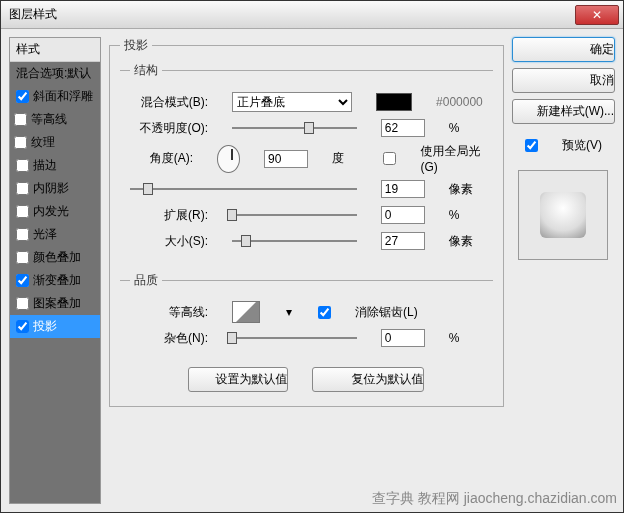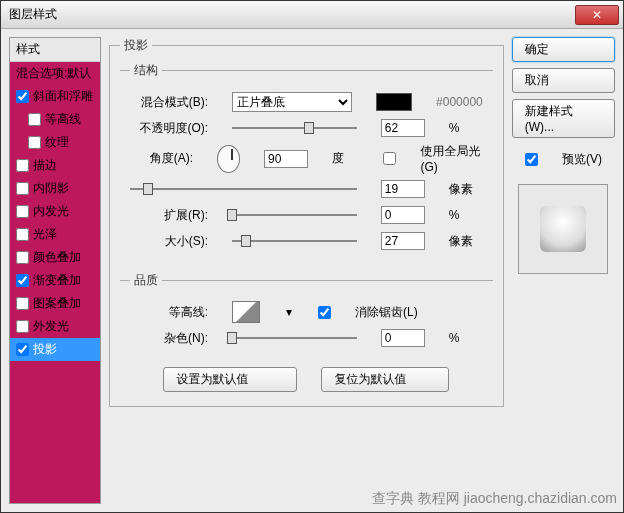--- a/index.html
+++ b/index.html
@@ -2,29 +2,29 @@
 <html><head>
 <meta charset="utf-8">
 <style>
 *{box-sizing:border-box;margin:0;padding:0;font-family:"Microsoft YaHei",SimSun,Arial;font-size:12px}
 body{background:#fff}
 .window{width:624px;height:513px;background:#ececec;border:1px solid #333;position:relative}
 .titlebar{height:28px;background:linear-gradient(#fafafa,#d8d8d8);display:flex;align-items:center;padding:12px 4px;border-bottom:1px solid #aaa}
 .titlebar .title{flex:1;padding-left:4px}
 .close-btn{width:44px;height:20px;background:linear-gradient(#e07070,#c83030);color:#fff;display:flex;align-items:center;justify-content:center;border:1px solid #803030;border-radius:2px;cursor:pointer}
 .body{display:flex;padding:8px;gap:8px;height:calc(100% - 28px)}
-.sidebar{width:98px;background:#be185d;border:1px solid #999}
+.sidebar{width:98px;background:#737373;border:1px solid #999}
 .sidebar-header{background:#e8e8e8;padding:3px 6px;border-bottom:1px solid #ccc}
 .sidebar-item{padding:3px 6px;display:flex;align-items:center;gap:4px;cursor:pointer}
-.sidebar-item.indent{padding-left:18px}
+.sidebar-item.indent{padding-left:4px}
 .sidebar-item.sel{background:#3399ff;color:#fff}
 .sidebar-item input[type=checkbox]{margin:0}
 .main{flex:1;display:flex;flex-direction:column;gap:6px}
 .right{width:110px;display:flex;flex-direction:column;gap:6px;align-items:stretch}
-.btn{background:linear-gradient(#fdfdfd,#e6e6e6);border:1px solid #888;border-radius:3px;padding:3px 12px;text-align:left;cursor:pointer}
+.btn{background:linear-gradient(#fdfdfd,#e6e6e6);border:1px solid #888;border-radius:3px;padding:3px 0;text-align:right;cursor:pointer}
 .btn.primary{border:1px solid #2a8dd4;box-shadow:0 0 2px #5ab0ef}
 fieldset{border:1px solid #aaa;padding:8px 10px 10px;position:relative}
 legend{padding:0 4px;color:#333}
 .row{display:flex;align-items:center;gap:24px;margin:4px 0;min-height:22px}
 .lbl{width:78px;text-align:right}
 .slider{flex:1;height:16px;position:relative}
 .slider-track{position:absolute;top:7px;left:0;right:0;height:2px;background:#888}
 .slider-thumb{position:absolute;top:2px;width:10px;height:12px;background:#ddd;border:1px solid #555;transform:translateX(-50%)}
 .numbox{width:44px;height:18px;border:1px solid #888;background:#fff;padding:0 3px;text-align:left}
 .unit{width:34px}
@@ -90,24 +90,20 @@
             <span>颜色叠加</span>
           </div>
           <div class="sidebar-item">
             <input type="checkbox" checked="" style="">
             <span>渐变叠加</span>
           </div>
           <div class="sidebar-item">
             <input type="checkbox" style="">
             <span>图案叠加</span>
           </div>
-          <div class="sidebar-item">
-            <input type="checkbox" style="">
-            <span>外发光</span>
-          </div>
           <div class="sidebar-item sel">
             <input type="checkbox" checked="" style="">
             <span>投影</span>
           </div>
         </div>
     </div>
 
     <div class="main">
       <fieldset>
         <legend>投影</legend>
@@ -176,22 +172,22 @@
             <span class="lbl">杂色(N):</span>
             <div class="slider">
                 <div class="slider-track"></div>
                 <div class="slider-thumb" style="left:0%"></div>
               </div>
             <input class="numbox" value="0" style="">
             <span class="unit">%</span>
           </div>
         </fieldset>
         <div class="row center-row">
-          <div class="btn" style="width:134px">设置为默认值</div>
-          <div class="btn" style="width:128px">复位为默认值</div>
+          <div class="btn" style="width:100px">设置为默认值</div>
+          <div class="btn" style="width:112px">复位为默认值</div>
         </div>
       </fieldset>
     </div>
 
     <div class="right">
       <div class="btn primary">确定</div>
       <div class="btn">取消</div>
       <div class="btn">新建样式(W)...</div>
       <div class="row" style="justify-content:center">
         <input type="checkbox" checked="" style="">

